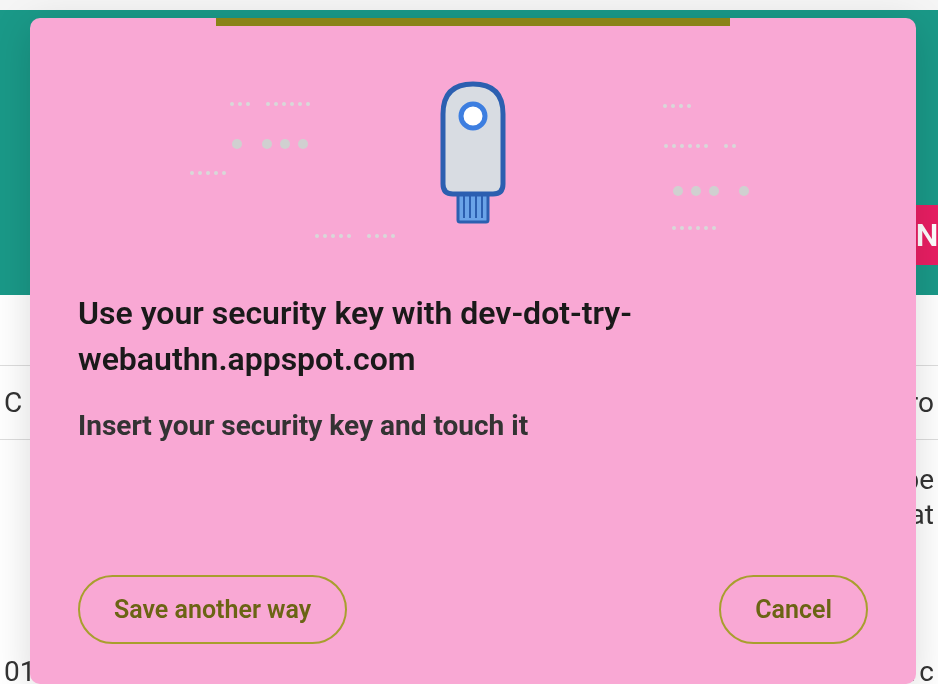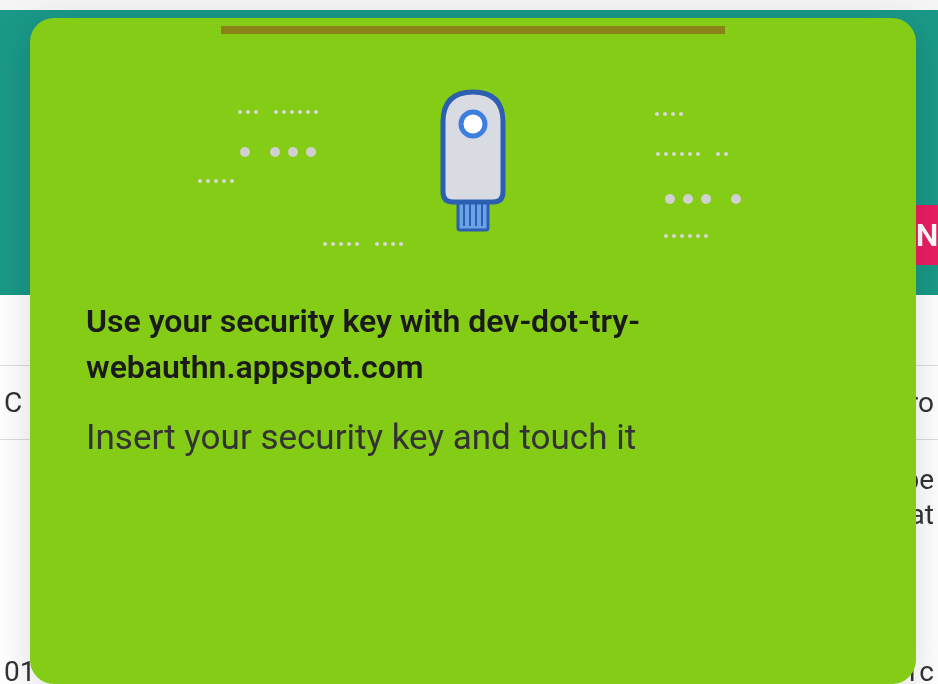--- a/index.html
+++ b/index.html
@@ -89,24 +89,24 @@
       display: flex;
       align-items: center;
       justify-content: center;
     }
     .modal {
       position: absolute;
       top: 18px;
       left: 30px;
       right: 22px;
       bottom: 0;
-      background: #84cc16;
-      border-radius: 24px;
+      background: #f9a8d4;
+      border-radius: 10px;
       box-shadow: 0 8px 40px rgba(0,0,0,0.15);
-      padding: 8px;
+      padding: 0;
       overflow: hidden;
     }
     .modal-top-bar {
       height: 8px;
       background: #8a8318;
       width: 58%;
       margin: 0 auto;
     }
     .modal-illustration {
       display: flex;
@@ -151,23 +151,23 @@
       padding: 14px 48px 0 48px;
     }
     .modal-title {
       font-size: 32px;
       font-weight: 600;
       color: #1a1a1a;
       line-height: 1.45;
       margin-bottom: 26px;
     }
     .modal-subtitle {
-      font-size: 35px;
-      color: #333;
-      font-weight: 400;
+      font-size: 28px;
+      color: #333;
+      font-weight: 700;
     }
     .modal-footer {
       position: absolute;
       bottom: 40px;
       left: 48px;
       right: 48px;
       display: flex;
       justify-content: space-between;
       align-items: center;
     }
@@ -266,13 +266,17 @@
         <circle cx="50" cy="42" r="12" fill="#ffffff" stroke="#3d7ee0" stroke-width="5"></circle>
       </svg>
     </span>
   </div>
 
   <div class="modal-body">
     <h1 class="modal-title">Use your security key with dev-dot-try-webauthn.appspot.com</h1>
     <p class="modal-subtitle">Insert your security key and touch it</p>
   </div>
 
+  <div class="modal-footer">
+    <button class="btn">Save another way</button>
+    <button class="btn">Cancel</button>
+  </div>
 </div>
 
 </body></html>

